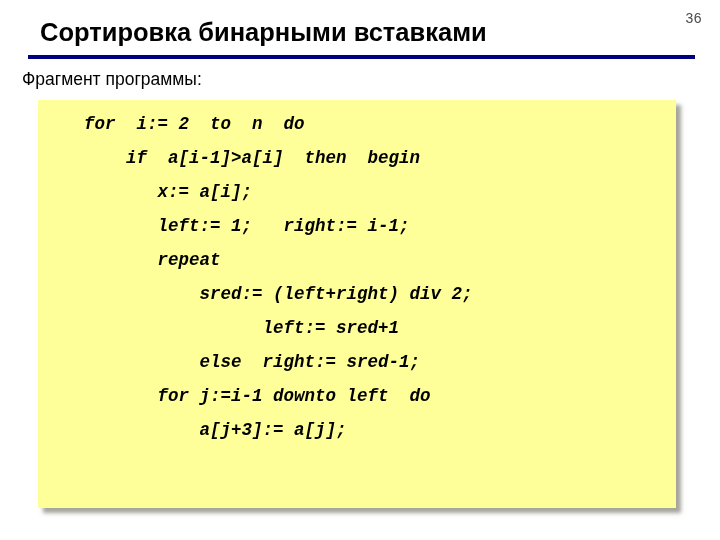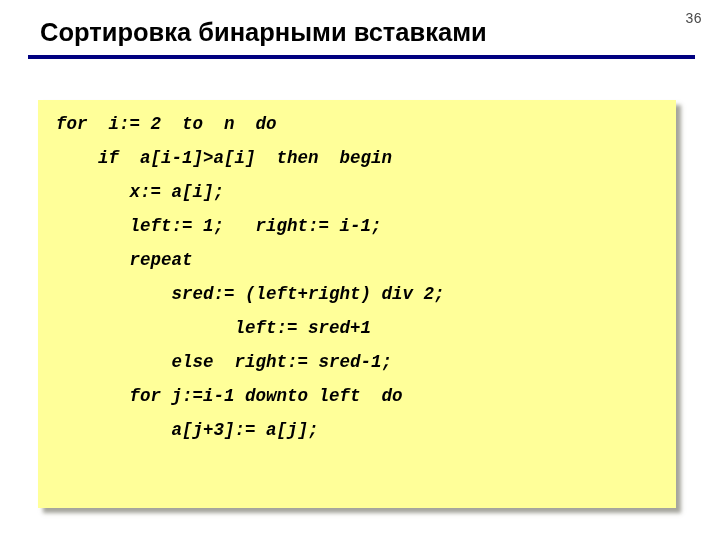--- a/index.html
+++ b/index.html
@@ -94,33 +94,35 @@
     font-style: italic;
     color: #000000;
   }
 
   .code-line {
     height: 34px;
     line-height: 34px;
     white-space: pre;
     padding-left: 18px;
     color: #000000;
+    margin-left: 28px;
   }
 </style>
 </head>
 <body>
 
 <div class="slide">
 
   <div class="page-number">36</div>
 
   <div class="slide-title">Сортировка бинарными вставками</div>
 
   <div class="title-rule" style="background: rgb(0, 0, 128);"></div>
 
+  <div class="caption">Фрагмент программы:</div>
 
   <div class="code-panel" style="background: rgb(255, 255, 153);">
     <div class="code-lines" id="code-lines">
         <div class="code-line">for  i:= 2  to  n  do</div>
         <div class="code-line">    if  a[i-1]&gt;a[i]  then  begin</div>
         <div class="code-line">       x:= a[i];</div>
         <div class="code-line">       left:= 1;   right:= i-1;</div>
         <div class="code-line">       repeat</div>
         <div class="code-line">           sred:= (left+right) div 2;</div>
         <div class="code-line">                 left:= sred+1</div>

